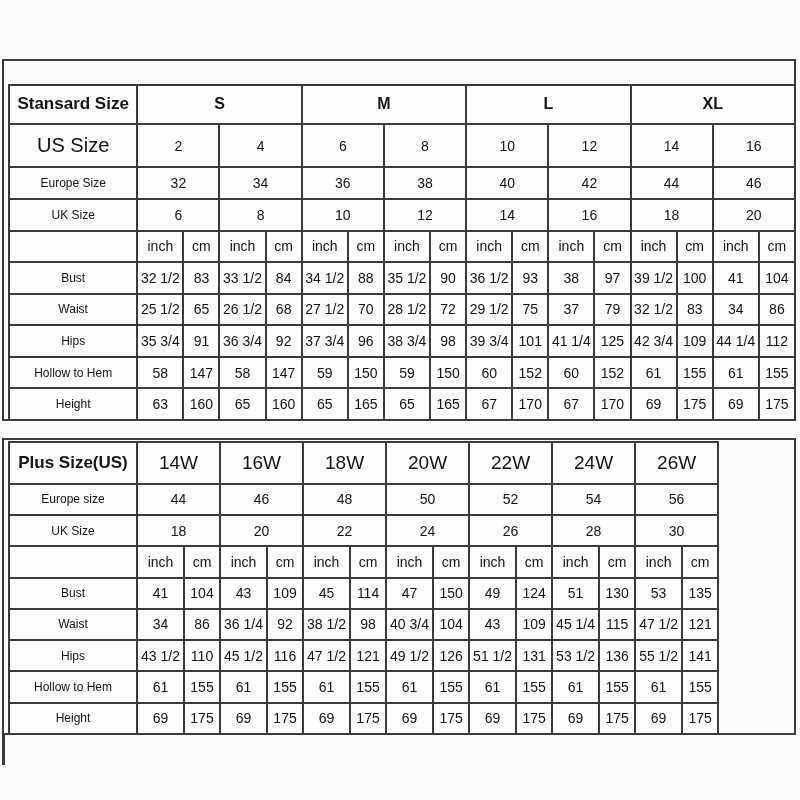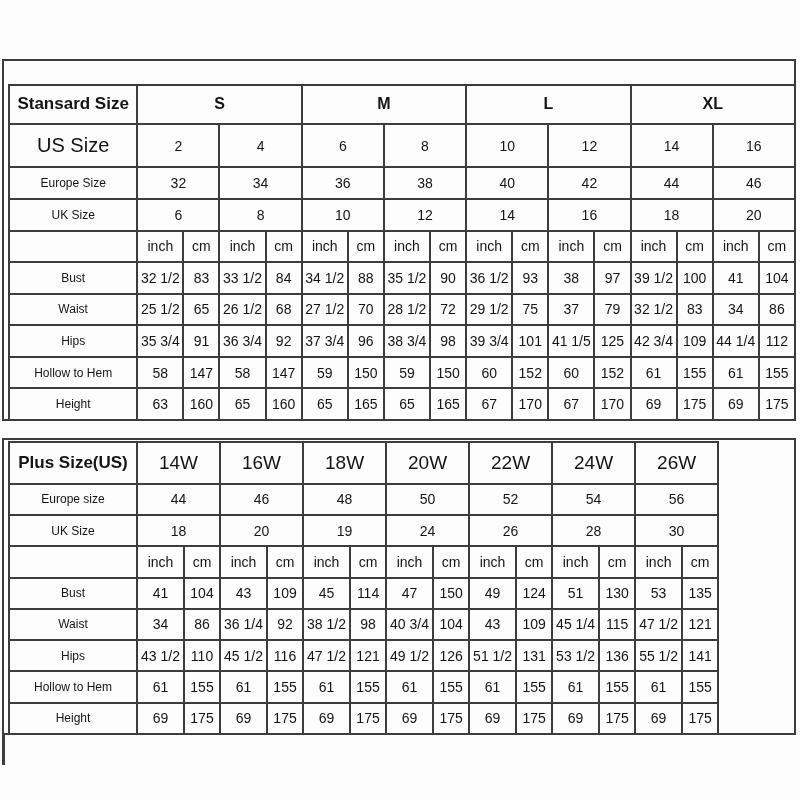--- a/index.html
+++ b/index.html
@@ -169,21 +169,21 @@
         <td>35 3/4</td>
         <td>91</td>
         <td>36 3/4</td>
         <td>92</td>
         <td>37 3/4</td>
         <td>96</td>
         <td>38 3/4</td>
         <td>98</td>
         <td>39 3/4</td>
         <td>101</td>
-        <td>41 1/5</td>
+        <td>41 1/4</td>
         <td>125</td>
         <td>42 3/4</td>
         <td>109</td>
         <td>44 1/4</td>
         <td>112</td>
       </tr>
       <tr>
         <td class="label-cell">Hollow to Hem</td>
         <td>58</td>
         <td>147</td>
@@ -261,21 +261,21 @@
         <td colspan="2">48</td>
         <td colspan="2">50</td>
         <td colspan="2">52</td>
         <td colspan="2">54</td>
         <td colspan="2">56</td>
       </tr>
       <tr>
         <td class="label-cell">UK Size</td>
         <td colspan="2">18</td>
         <td colspan="2">20</td>
-        <td colspan="2">19</td>
+        <td colspan="2">22</td>
         <td colspan="2">24</td>
         <td colspan="2">26</td>
         <td colspan="2">28</td>
         <td colspan="2">30</td>
       </tr>
       <tr>
         <td class="label-cell"></td>
         <td>inch</td>
         <td>cm</td>
         <td>inch</td>

